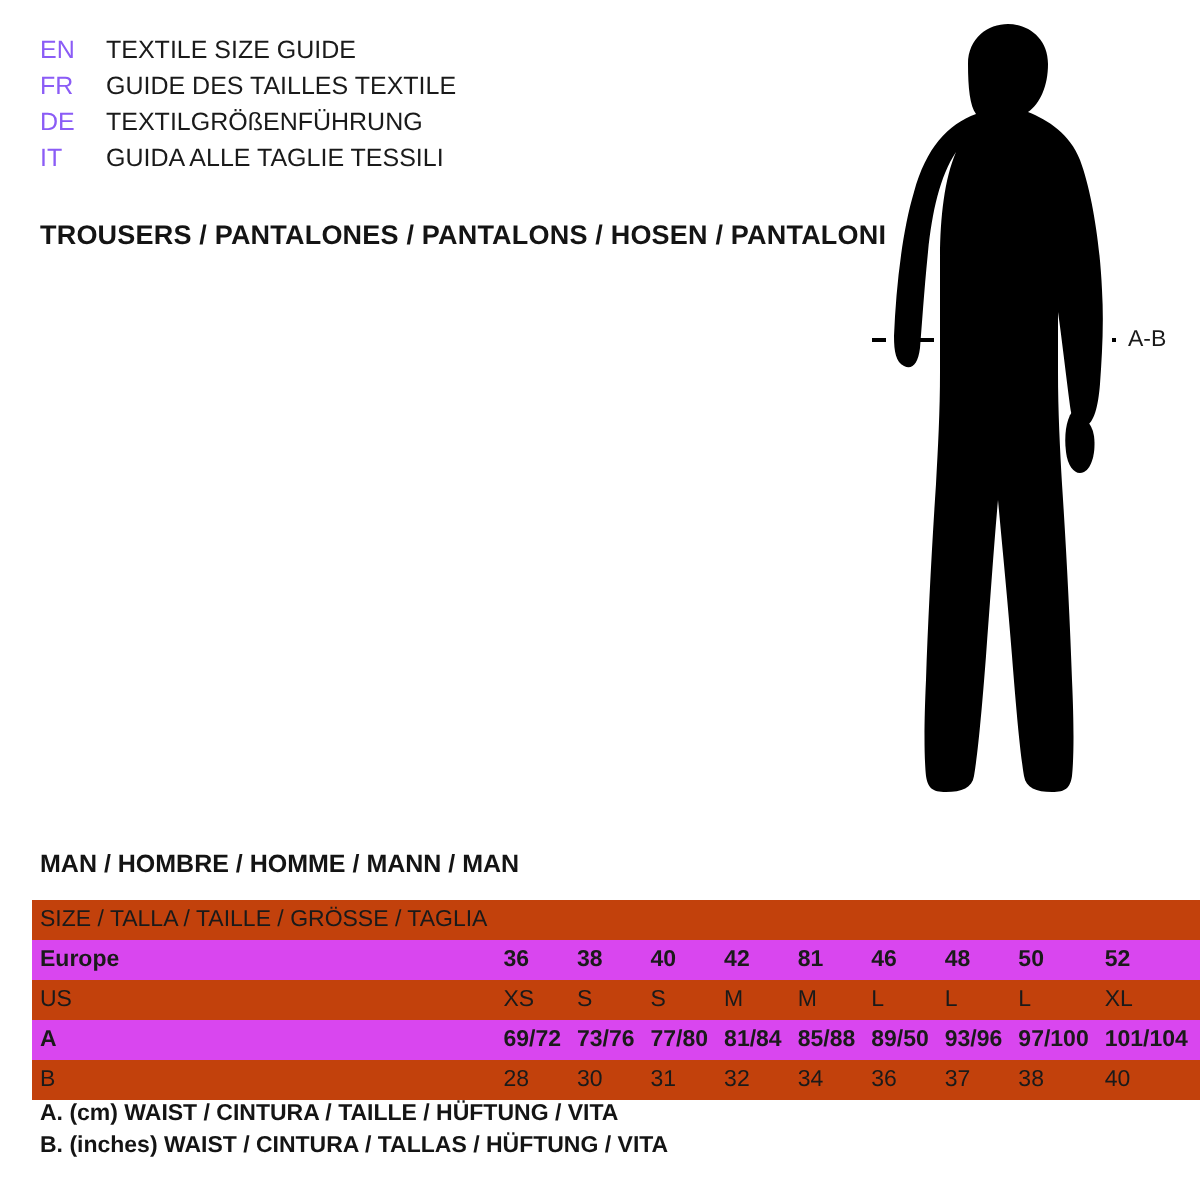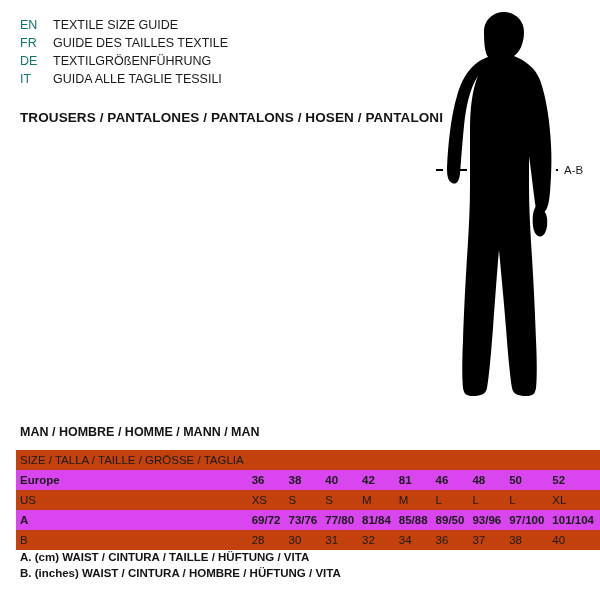--- a/index.html
+++ b/index.html
@@ -32,21 +32,21 @@
   .lang-row {
     display: flex;
     align-items: baseline;
     height: 18px;
     line-height: 18px;
     font-size: 12.5px;
   }
   .lang-code {
     width: 33px;
     flex: 0 0 33px;
-    color: #0f766e;
+    color: #8b5cf6;
   }
   .lang-name {
     flex: 1 1 auto;
     color: #1a1a1a;
   }
 
   
   .section-title {
     position: absolute;
     left: 20px;
@@ -276,16 +276,16 @@
         <td class="val">38</td>
         <td class="val">40</td>
         <td class="val">42</td>
 
       </tr>
     </tbody>
   </table>
 
   <div class="footnotes">
     <div>A. (cm) WAIST / CINTURA / TAILLE / HÜFTUNG / VITA</div>
-    <div>B. (inches) WAIST / CINTURA / HOMBRE / HÜFTUNG / VITA</div>
+    <div>B. (inches) WAIST / CINTURA / TALLAS / HÜFTUNG / VITA</div>
   </div>
 
 </div>
 
 </body></html>

